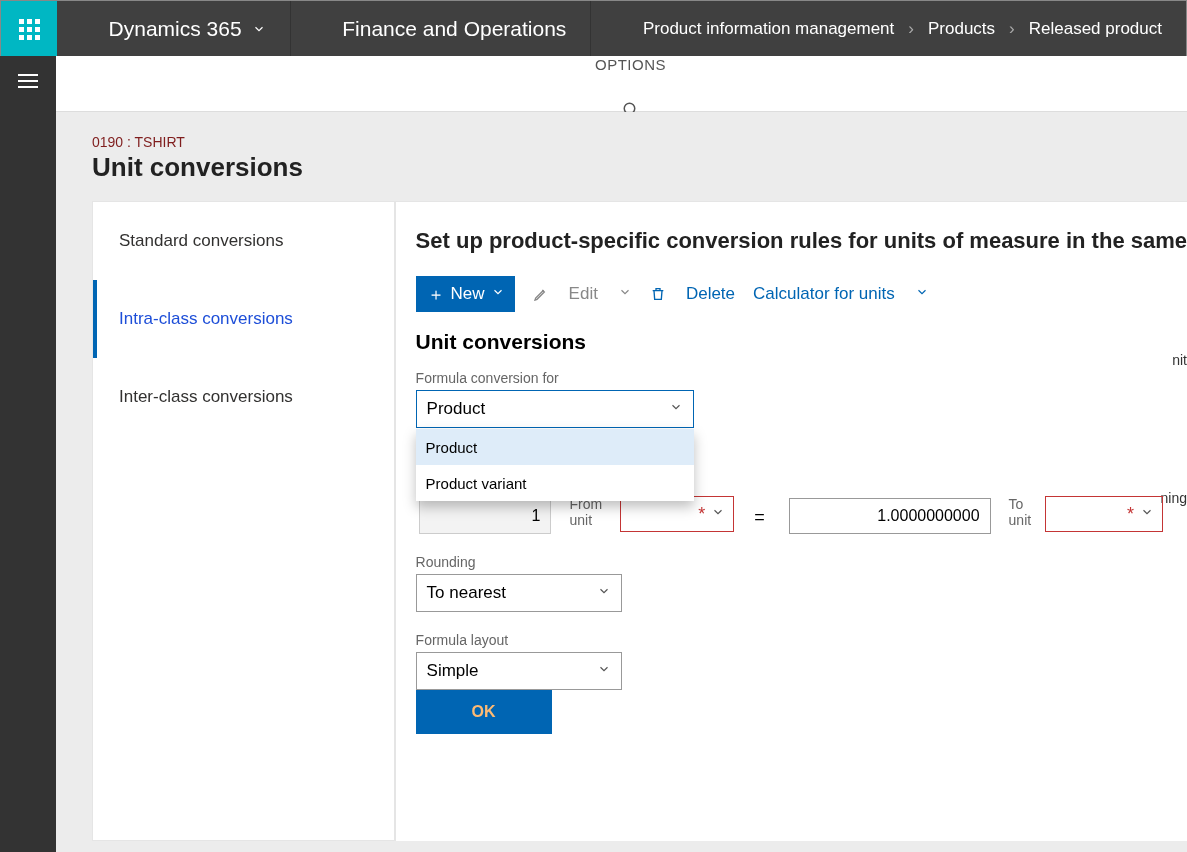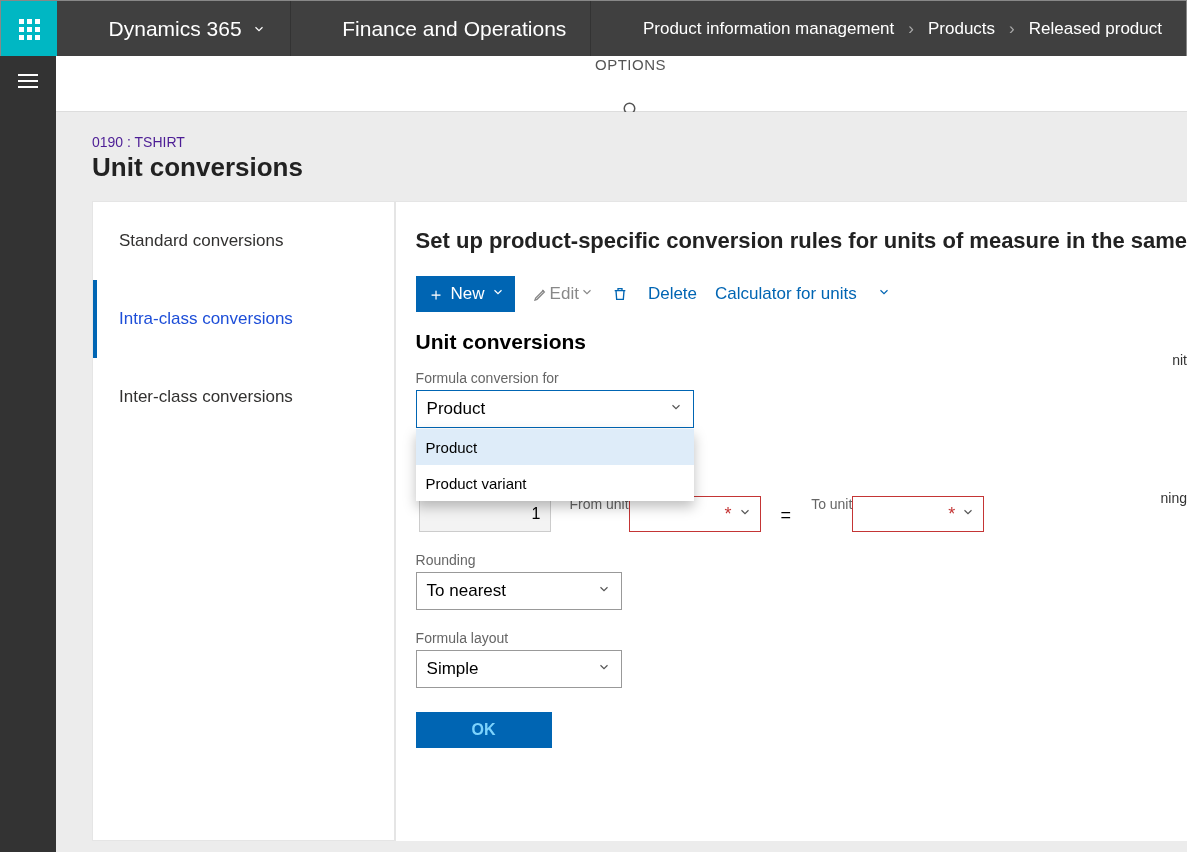--- a/index.html
+++ b/index.html
@@ -21,34 +21,34 @@
   .hamburger { width:20px; height:14px; display:flex; flex-direction:column; justify-content:space-between;}
   .hamburger span { height:2px; background:#fff; }
 
   
   .actionstrip { position:absolute; top:56px; left:56px; right:0; height:56px; background:#fff; border-bottom:1px solid #ddd; display:flex; align-items:center; padding-left:18px; gap:28px;flex-direction:column;}
   .actionstrip .opt { font-size:15px; color:#555; letter-spacing:.5px;}
   .searchicon svg { width:18px; height:18px; }
 
   
   .page { position:absolute; top:112px; left:56px; right:0; bottom:0; background:#ececec; padding:22px 0 0 36px; overflow:hidden;}
-  .pageid { font-size:14px; color:#4c1d95; }
+  .pageid { font-size:14px; color:#7f1d1d; }
   .pagetitle { font-size:26px; font-weight:700; color:#222; margin-top:2px;}
 
   .contentrow { display:flex; margin-top:18px; height:640px;}
   .tabs { width:322px; background:#fff; border:1px solid #e5e5e5;}
   .tab { height:78px; display:flex; align-items:center; padding-left:22px; font-size:17px; color:#323130; border-bottom:0px solid #eee; cursor:pointer; border-left:4px solid transparent;}
   .tab.active { color:#1d4ed8; border-left:4px solid #0065b3;}
 
   .rightpane { flex:1; background:#fff; margin-left:0; margin-top:0; padding:26px 0 0 20px; position:relative; border-top:1px solid #e5e5e5; border-left:1px solid #e5e5e5;}
   .paneheader { font-size:22px; font-weight:600; color:#222; margin-bottom:22px; white-space:nowrap;}
   .panetools { display:flex; align-items:center; gap:18px; margin-bottom:0;}
   .btn-new { background:#0065b3; color:#fff; display:flex; align-items:center; height:36px; padding:0 10px 0 12px; font-size:17px; gap:6px;}
   .tool-link { color:#0065b3; font-size:17px; display:flex; align-items:center; gap:20px;}
-  .tool-disabled { color:#888; font-size:17px; display:flex; align-items:center; gap:1px;}
+  .tool-disabled { color:#888; font-size:17px; display:flex; align-items:center; gap:20px;}
   .icon-sm { width:16px; height:16px; display:inline-flex;}
 
   
   .flyout { position:absolute; top:116px; left:20px; width:690px; background:#fff; padding:12px 0 26px 0; box-shadow:0 8px 16px rgba(0,0,0,0);}
   .flyout h3 { font-size:21px; font-weight:600; margin-bottom:16px; }
   .fld-label { font-size:14px; color:#666; margin-bottom:4px; display:block;}
   .selectbox { position:relative; width:278px; height:38px; border:1px solid #0065b3; display:flex; align-items:center; padding:0 10px; font-size:17px; justify-content:space-between;}
   .dropdown { position:absolute; top:38px; left:-1px; width:278px; background:#fff; box-shadow:0 6px 12px rgba(0,0,0,.25); z-index:10;}
   .dd-item { height:36px; display:flex; align-items:center; padding:0 10px; font-size:15px;}
   .dd-item.sel { background:#deecf9;}
@@ -56,21 +56,21 @@
   .conv-row { display:flex; align-items:flex-end; gap:18px; margin-top:68px;}
   .numbox { width:132px; height:36px; border:1px solid #ccc; background:#f3f3f3; text-align:right; padding:0 10px; font-size:16px; display:flex; align-items:center; justify-content:flex-end;}
   .numbox.white { background:#fff; border-color:#999; width:202px;}
   .unitbox { width:132px; height:36px; border:1px solid #c43535; display:flex; align-items:center; justify-content:flex-end; padding:0 8px; gap:6px;}
   .req { color:#c43535; font-size:18px; line-height:1;}
   .equals { font-size:18px; padding:0 2px 6px 2px;}
   .col { display:flex; flex-direction:row;}
   .col .fld-label { margin-bottom:6px;}
 
   .selectbox2 { width:206px; height:38px; border:1px solid #999; display:flex; align-items:center; padding:0 10px; font-size:17px; justify-content:space-between;}
-  .okbtn { margin-top:24px; width:136px; height:36px; background:#0065b3; color:#7dd3fc; font-size:16px; display:flex; align-items:center; justify-content:center; font-weight:600;}
+  .okbtn { width:136px; height:44px; background:#0065b3; color:#fdba74; font-size:16px; display:flex; align-items:center; justify-content:center; font-weight:600;}
   .section { margin-top:20px;}
 
   .rightcrop { position:absolute; top:150px; right:0; color:#333; font-size:14px;}
   .rightcrop .nit { position:absolute; right:0; top:0;}
   .rightcrop .ning { position:absolute; right:0; top:138px;}
 
   .chev-svg { width:14px; height:14px; }
 </style>
 </head>
 <body>
@@ -205,20 +205,24 @@
             <span class="fld-label">From unit</span>
             <div class="unitbox">
               <span class="req">*</span>
               <span><svg class="chev-svg" viewBox="0 0 24 24" fill="none" stroke="#555" stroke-width="2">
                     <polyline points="6 9 12 15 18 9"></polyline>
                   </svg></span>
             </div>
           </div>
           <div class="equals">=</div>
           <div class="col">
+            <span class="fld-label" style="visibility:hidden">.</span>
+            <div class="numbox white">1.0000000000</div>
+          </div>
+          <div class="col">
             <span class="fld-label">To unit</span>
             <div class="unitbox">
               <span class="req">*</span>
               <span><svg class="chev-svg" viewBox="0 0 24 24" fill="none" stroke="#555" stroke-width="2">
                     <polyline points="6 9 12 15 18 9"></polyline>
                   </svg></span>
             </div>
           </div>
         </div>
 

